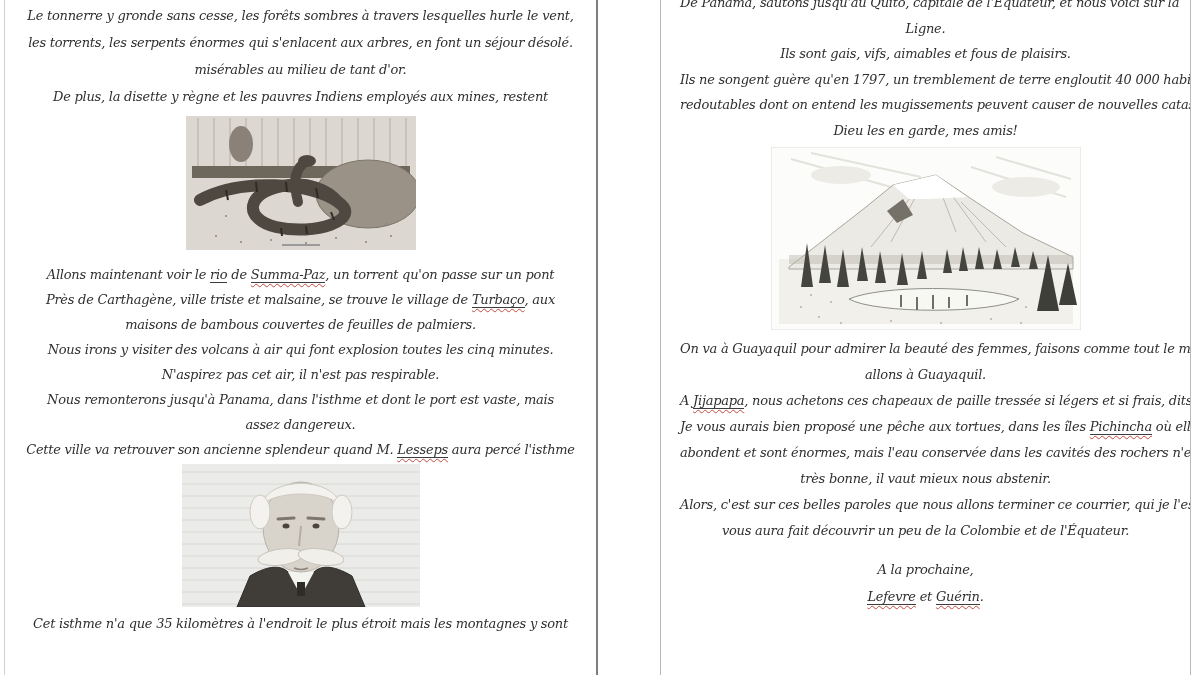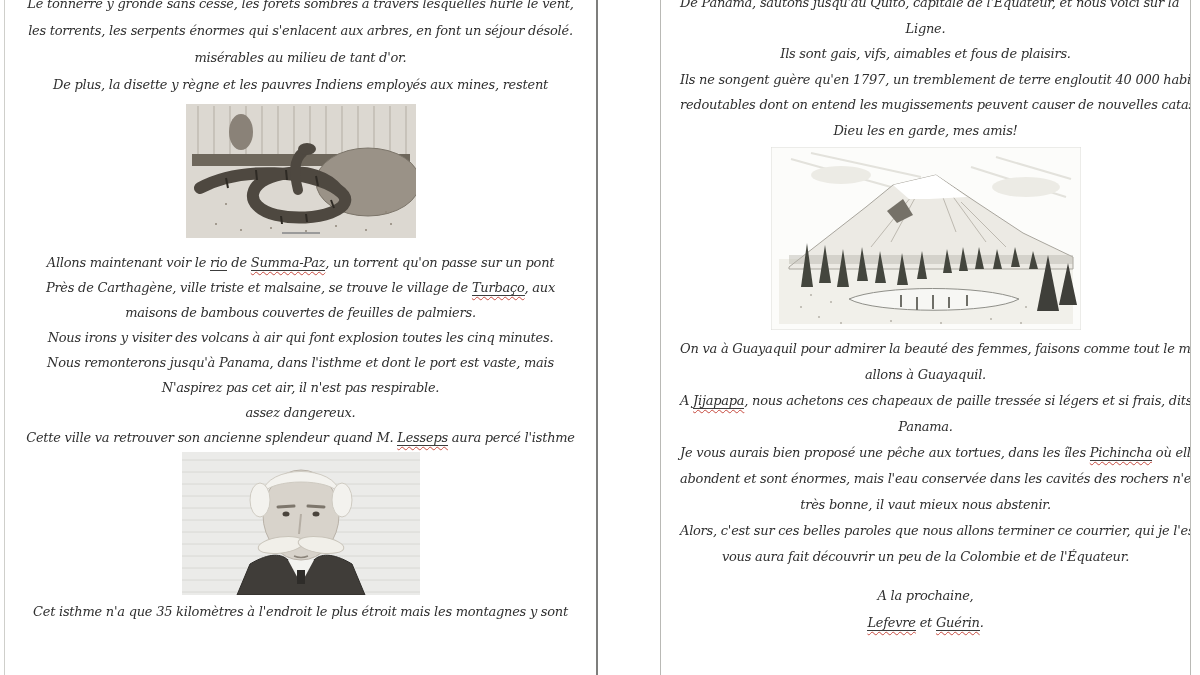--- a/index.html
+++ b/index.html
@@ -1,19 +1,19 @@
 <!DOCTYPE html>
 <html><head>
 <meta charset="utf-8">
 <style>
   html,body{margin:0;padding:0;background:#ffffff;width:1200px;height:675px;overflow:hidden;}
   body{font-family:"DejaVu Serif", serif;}
   .canvas{position:relative;width:1200px;height:675px;background:#ffffff;}
   .page{position:absolute;top:0;height:675px;background:#ffffff;overflow:hidden;box-sizing:border-box;}
-  .page-left{left:4px;width:594px;border-left:1px solid #cfcfcb;border-right:2px solid #7e7e7c;padding:0 13px;}
+  .page-left{left:4px;width:594px;border-left:1px solid #cfcfcb;border-right:2px solid #7e7e7c;padding:12px 13px;}
   .page-right{left:660px;width:531px;border-left:1px solid #b9b9b5;border-right:1px solid #b9b9b5;padding:0 19px;}
   .txt{text-align:center;}
   .txt .line{white-space:nowrap;font-style:italic;font-size:13px;letter-spacing:-0.25px;color:#2f2f2f;}
   .lh27 .line{line-height:27px;}
   .lh26 .line{line-height:26px;}
   .lh25 .line{line-height:25px;}
   .lh255 .line{line-height:25.5px;}
   .cut-top{margin-top:-10px;}
   .u{border-bottom:1.2px solid #3c3c3c;}
   .w{text-decoration-line:underline;text-decoration-style:wavy;text-decoration-color:#c64a3f;text-decoration-thickness:1px;text-underline-offset:4px;}
@@ -80,22 +80,22 @@
           <circle cx="200" cy="108" r="1"></circle>
       </g>
       <rect x="96" y="128" width="38" height="2" fill="#9a9a9a"></rect>
     </svg>
 
     <div class="txt lh25">
         <div class="line"><span>Allons maintenant voir le </span><span class="u">rio</span><span> de </span><span class="u w">Summa-Paz</span><span>, un torrent qu'on passe sur un pont</span></div>
         <div class="line"><span>Près de Carthagène, ville triste et malsaine, se trouve le village de </span><span class="u w">Turbaço</span><span>, aux</span></div>
         <div class="line"><span>maisons de bambous couvertes de feuilles de palmiers.</span></div>
         <div class="line"><span>Nous irons y visiter des volcans à air qui font explosion toutes les cinq minutes.</span></div>
+        <div class="line"><span>N'aspirez pas cet air, il n'est pas respirable.</span></div>
         <div class="line"><span>Nous remonterons jusqu'à Panama, dans l'isthme et dont le port est vaste, mais</span></div>
-        <div class="line"><span>N'aspirez pas cet air, il n'est pas respirable.</span></div>
         <div class="line"><span>assez dangereux.</span></div>
         <div class="line"><span>Cette ville va retrouver son ancienne splendeur quand M. </span><span class="u w">Lesseps</span><span> aura percé l'isthme</span></div>
       </div>
 
     <svg class="figure portrait" width="238" height="143" viewBox="0 0 238 143" aria-hidden="true">
       <rect x="0" y="0" width="238" height="143" fill="#ebebe9"></rect>
       <g stroke="#d8d8d4" stroke-width="1">
         <line x1="0" y1="8" x2="238" y2="8"></line>
           <line x1="0" y1="20" x2="238" y2="20"></line>
           <line x1="0" y1="32" x2="238" y2="32"></line>
@@ -205,21 +205,20 @@
           <circle cx="40" cy="148" r="1"></circle>
           <circle cx="60" cy="155" r="1"></circle>
         <circle cx="255" cy="160" r="1"></circle>
       </g>
     </svg>
 
     <div class="txt lh26">
         <div class="line"><span>On va à Guayaquil pour admirer la beauté des femmes, faisons comme tout le monde,</span></div>
         <div class="line"><span>allons à Guayaquil.</span></div>
         <div class="line"><span>A </span><span class="u w">Jijapapa</span><span>, nous achetons ces chapeaux de paille tressée si légers et si frais, dits de</span></div>
-        <div class="line"><span>Panama.</span></div>
         <div class="line"><span>Je vous aurais bien proposé une pêche aux tortues, dans les îles </span><span class="u w">Pichincha</span><span> où elles</span></div>
         <div class="line"><span>abondent et sont énormes, mais l'eau conservée dans les cavités des rochers n'est pas</span></div>
         <div class="line"><span>très bonne, il vaut mieux nous abstenir.</span></div>
         <div class="line"><span>Alors, c'est sur ces belles paroles que nous allons terminer ce courrier, qui je l'espère,</span></div>
         <div class="line"><span>vous aura fait découvrir un peu de la Colombie et de l'Équateur.</span></div>
       </div>
 
     <div class="txt lh27 sig">
         <div class="line"><span>A la prochaine,</span></div>
         <div class="line"><span class="u w">Lefevre</span><span> et </span><span class="u w">Guérin</span><span>.</span></div>

